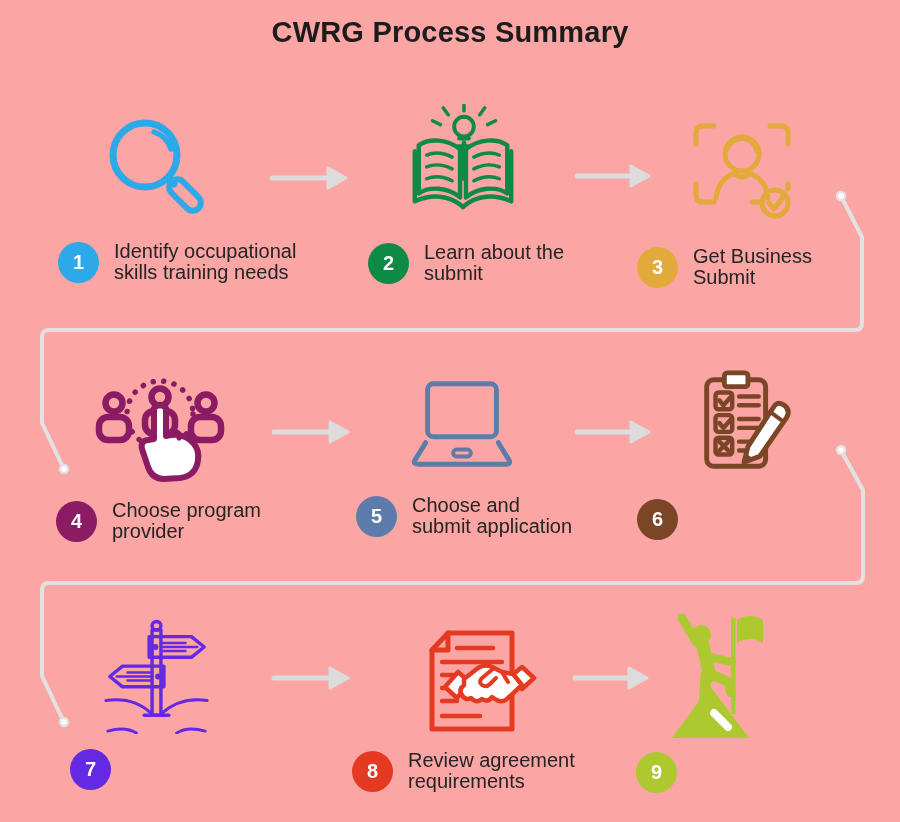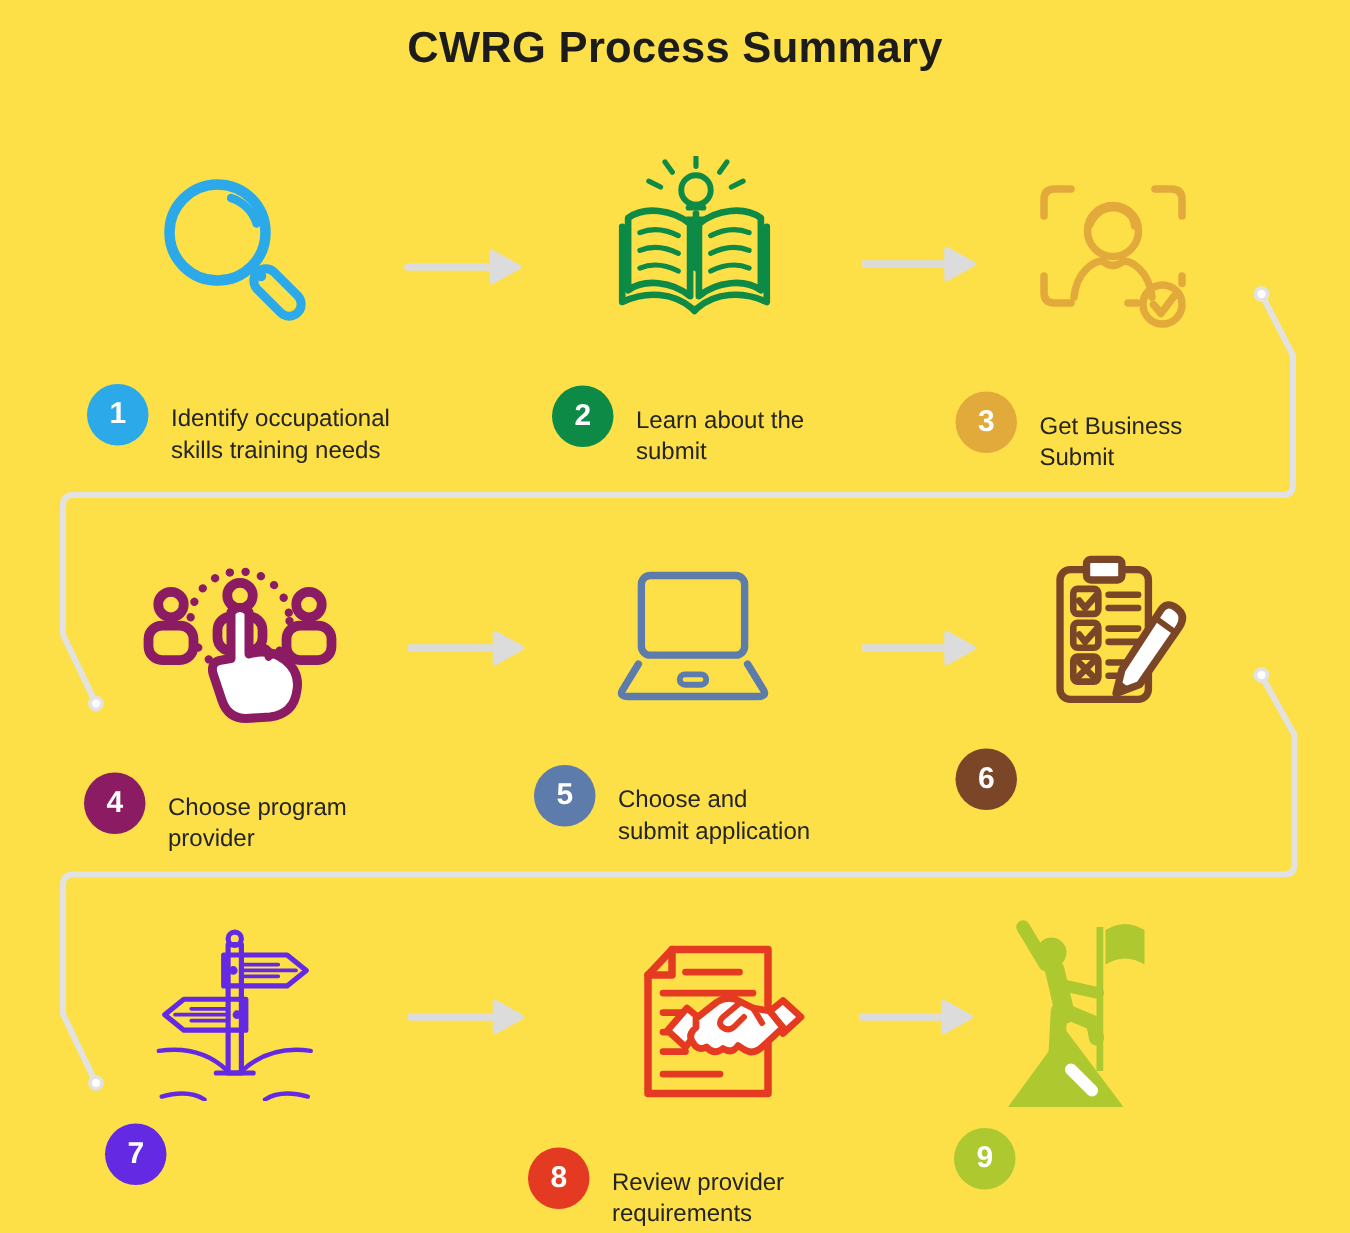--- a/index.html
+++ b/index.html
@@ -1,26 +1,26 @@
 <!DOCTYPE html>
 <html style="--connector: #e2e2e2; --arrow: #dcdcdc;"><head>
 <meta charset="utf-8">
 <style>
   html,body{margin:0;padding:0;background:#fff;}
-  .canvas{position:relative;width:900px;height:822px;background:#fde047;overflow:hidden;
+  .canvas{position:relative;width:900px;height:822px;background:#fca5a5;overflow:hidden;
           font-family:"Liberation Sans", sans-serif;}
   .title{position:absolute;top:16px;left:0;right:0;text-align:center;
          font-size:29px;font-weight:600;color:#1c1c1c;letter-spacing:.2px;}
   .overlay{position:absolute;left:0;top:0;width:900px;height:822px;z-index:0;}
   .icon{position:absolute;color:var(--c);z-index:1;}
   .icon svg{display:block;width:100%;height:100%;}
   .label-row{position:absolute;display:flex;align-items:center;gap:15px;z-index:2;}
   .step-badge{flex:0 0 auto;width:41px;height:41px;border-radius:50%;background:var(--c);
         color:#fff;font-size:20px;font-weight:700;display:flex;align-items:center;justify-content:center;}
-  .step-label{font-size:16px;line-height:21px;color:#242424;white-space:pre-line;margin-top:28px;}
+  .step-label{font-size:20px;line-height:21px;color:#242424;white-space:pre-line;}
   
   .icon-1{left:96px;top:110px;width:115px;height:115px}
   .icon-2{left:404px;top:104px;width:118px;height:118px}
   .icon-3{left:682px;top:112px;width:120px;height:120px}
   .icon-4{left:85px;top:376px;width:150px;height:118px}
   .icon-5{left:403px;top:378px;width:118px;height:92px}
   .icon-6{left:685px;top:368px;width:118px;height:110px}
   .icon-7{left:98px;top:616px;width:118px;height:118px}
   .icon-8{left:412px;top:624px;width:128px;height:114px}
   .icon-9{left:660px;top:610px;width:108px;height:130px}
@@ -251,21 +251,21 @@
         <path fill="#fff" d="M33 63 L 46 48 L 58 58 L 45 74 Z"></path>
         <path fill="#fff" d="M122 54 L 110 43 L 99 52 L 110 65 Z"></path>
         <path fill="#fff" d="M52 55 L 66 44 Q 74 39 82 44 L 90 48 L 101 50 L 110 61 L 96 74 Q 90 80 83 75 L 80 73 Q 76 79 70 75 Q 64 80 59 74 Q 53 77 50 71 Q 46 66 52 61 Z"></path>
         <path d="M82 44 L 70 54 Q 66 58 70 61 Q 74 64 78 60 L 84 54" stroke-width="4"></path>
         <path d="M90 48 L 96 58" stroke-width="4"></path>
       </g>
     </svg>
   </div>
   <div class="label-row row-8" style="--c: #E53A22;">
     <div class="step-badge">8</div>
-    <div class="step-label">Review provider
+    <div class="step-label">Review agreement
 requirements</div>
   </div>
 
   <div class="icon icon-9" style="--c: #ADC92F;">
     <svg viewBox="0 0 108 130" fill="none" stroke-linecap="round" stroke-linejoin="round">
       <path d="M12 128 L 50 76 L 89 128 Z" fill="currentColor"></path>
       <path d="M54 103 L 68 117" stroke="#fff" stroke-width="8"></path>
       <rect x="71" y="8" width="4.5" height="96" fill="currentColor"></rect>
       <path d="M77 10 Q 90 2 103 10 V 33 Q 90 25 77 33 Z" fill="currentColor"></path>
       <g stroke="currentColor">

